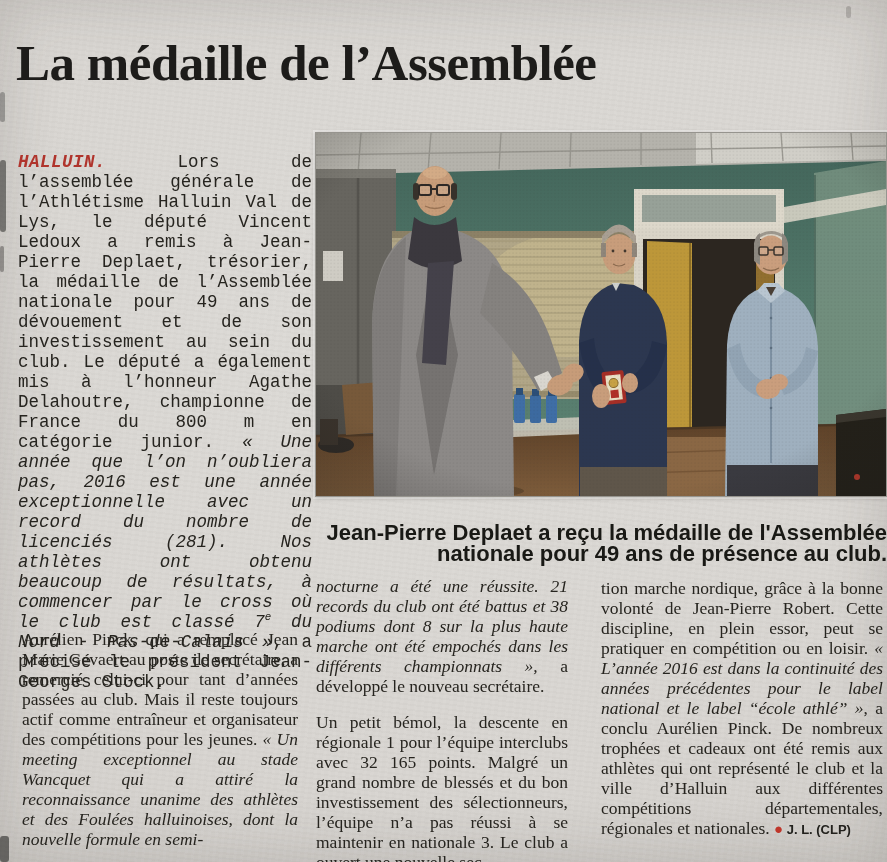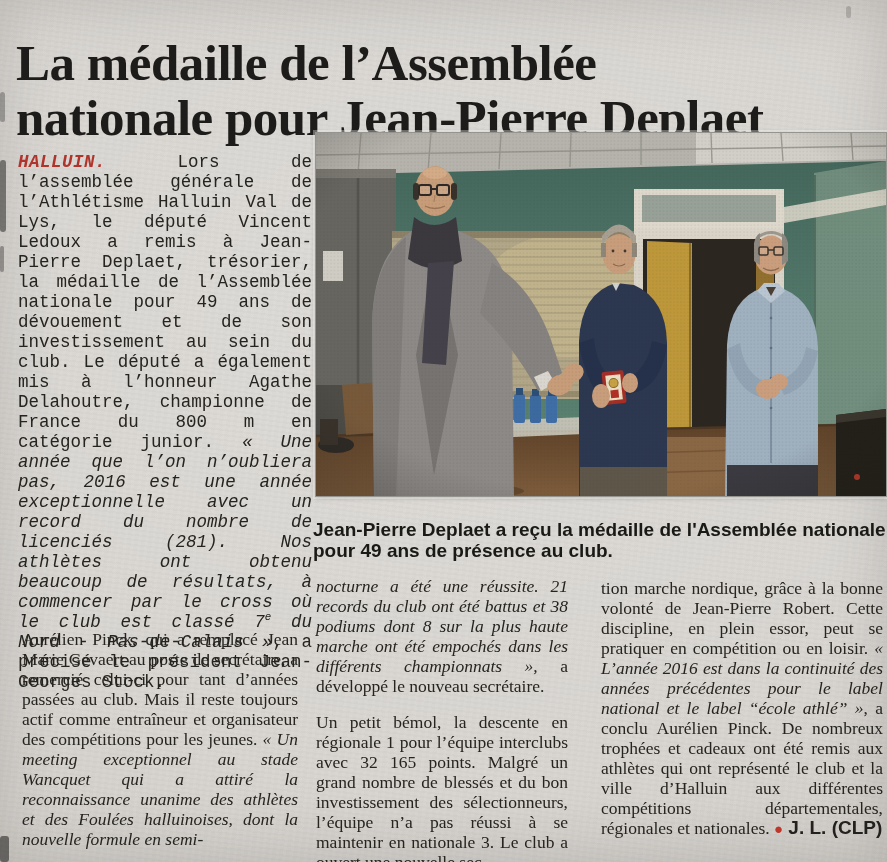--- a/index.html
+++ b/index.html
@@ -19,22 +19,22 @@
     color:#1d1c1a;
   }
   .bodytext{
     font-size:17.5px;line-height:20px;text-align:justify;
     color:#26241f;
   }
   .lead{position:absolute;left:18px;top:134px;width:294px;font-family:Liberation Mono, monospace;}
   .caption{
     position:absolute;left:313px;top:500px;width:574px;
     font-family:"Liberation Sans","DejaVu Sans",sans-serif;
-    font-weight:700;font-size:19px;line-height:21px;color:#191915;
-    text-align:left;
+    font-weight:700;font-size:22px;line-height:21px;color:#191915;
+    text-align:right;
   }
   .subhead{
     position:absolute;left:18px;top:565px;width:262px;
     font-family:"Liberation Sans","DejaVu Sans",sans-serif;
     font-weight:700;font-size:18px;line-height:21px;letter-spacing:-.2px;
     color:#1b1a17;
   }
   .col1{position:absolute;left:22px;top:611px;width:276px;}
   .col2{position:absolute;left:300px;top:560px;width:284px;}
   .col3{position:absolute;left:601px;top:560px;width:282px;}
@@ -43,34 +43,34 @@
     position:absolute;left:315px;top:132px;width:570px;height:363px;
     border:1px solid #96948e;
     box-shadow:0 0 0 2px rgba(255,255,255,.35), 0 1px 4px rgba(50,45,40,.35);
     background:#4e7668;
   }
   .photo svg{display:block;width:100%;height:100%;}
   .it{font-style:italic;}
   .sup{vertical-align:super;font-size:.62em;line-height:0;}
   .city{color:#b0342c;font-weight:700;font-style:italic;letter-spacing:.5px;}
   .dot{color:#bf362a;font-size:15px;}
-  .by{font-family:"Liberation Sans","DejaVu Sans",sans-serif;font-weight:700;font-size:19px;color:#22211d;}
+  .by{font-family:"Liberation Sans","DejaVu Sans",sans-serif;font-weight:700;font-size:13px;color:#22211d;}
   .scan-mark{position:absolute;background:#1c1b19;border-radius:3px;}
   .m1{left:0;top:160px;width:6px;height:72px;opacity:.5;}
   .m2{left:0;top:246px;width:4px;height:26px;opacity:.35;}
   .m3{left:0;top:836px;width:9px;height:26px;opacity:.55;}
   .m4{left:846px;top:6px;width:5px;height:12px;opacity:.28;background:#55534e;}
   .m5{left:0;top:92px;width:5px;height:30px;opacity:.3;}
 </style>
 </head>
 <body>
 
 <div class="page">
 
-  <h1 class="headline"><span>La médaille de l’Assemblée</span><br><span>nationale pour Jean-Pierre Deplaet</span></h1>
+  <h1 class="headline"><span>La médaille de l’Assemblée</span><br></h1>
 
   <p class="bodytext lead"><span class="city">HALLUIN.</span><span> Lors de l’assemblée générale de l’Athlétisme Halluin Val de Lys, le député Vincent Ledoux a remis à Jean-Pierre Deplaet, trésorier, la médaille de l’Assemblée nationale pour 49 ans de dévouement et de son investissement au sein du club. Le député a également mis à l’honneur Agathe Delahoutre, championne de France du 800 m en catégorie junior. </span><span class="it">« Une année que l’on n’oubliera pas, 2016 est une année exceptionnelle avec un record du nombre de licenciés (281). Nos athlètes ont obtenu beaucoup de résultats, à commencer par le cross où le club est classé 7</span><span class="it sup">e</span><span class="it"> du Nord - Pas-de-Calais »</span><span>, a précisé le président Jean-Georges Stock.</span></p>
 
   <div class="photo">
     <svg viewBox="0 0 570 363" preserveAspectRatio="none">
       <defs>
         <linearGradient id="wallG" x1="0" y1="0" x2="0" y2="1">
           <stop offset="0" stop-color="#44675c"></stop>
           <stop offset="0.5" stop-color="#517769"></stop>
           <stop offset="1" stop-color="#5b8171"></stop>

